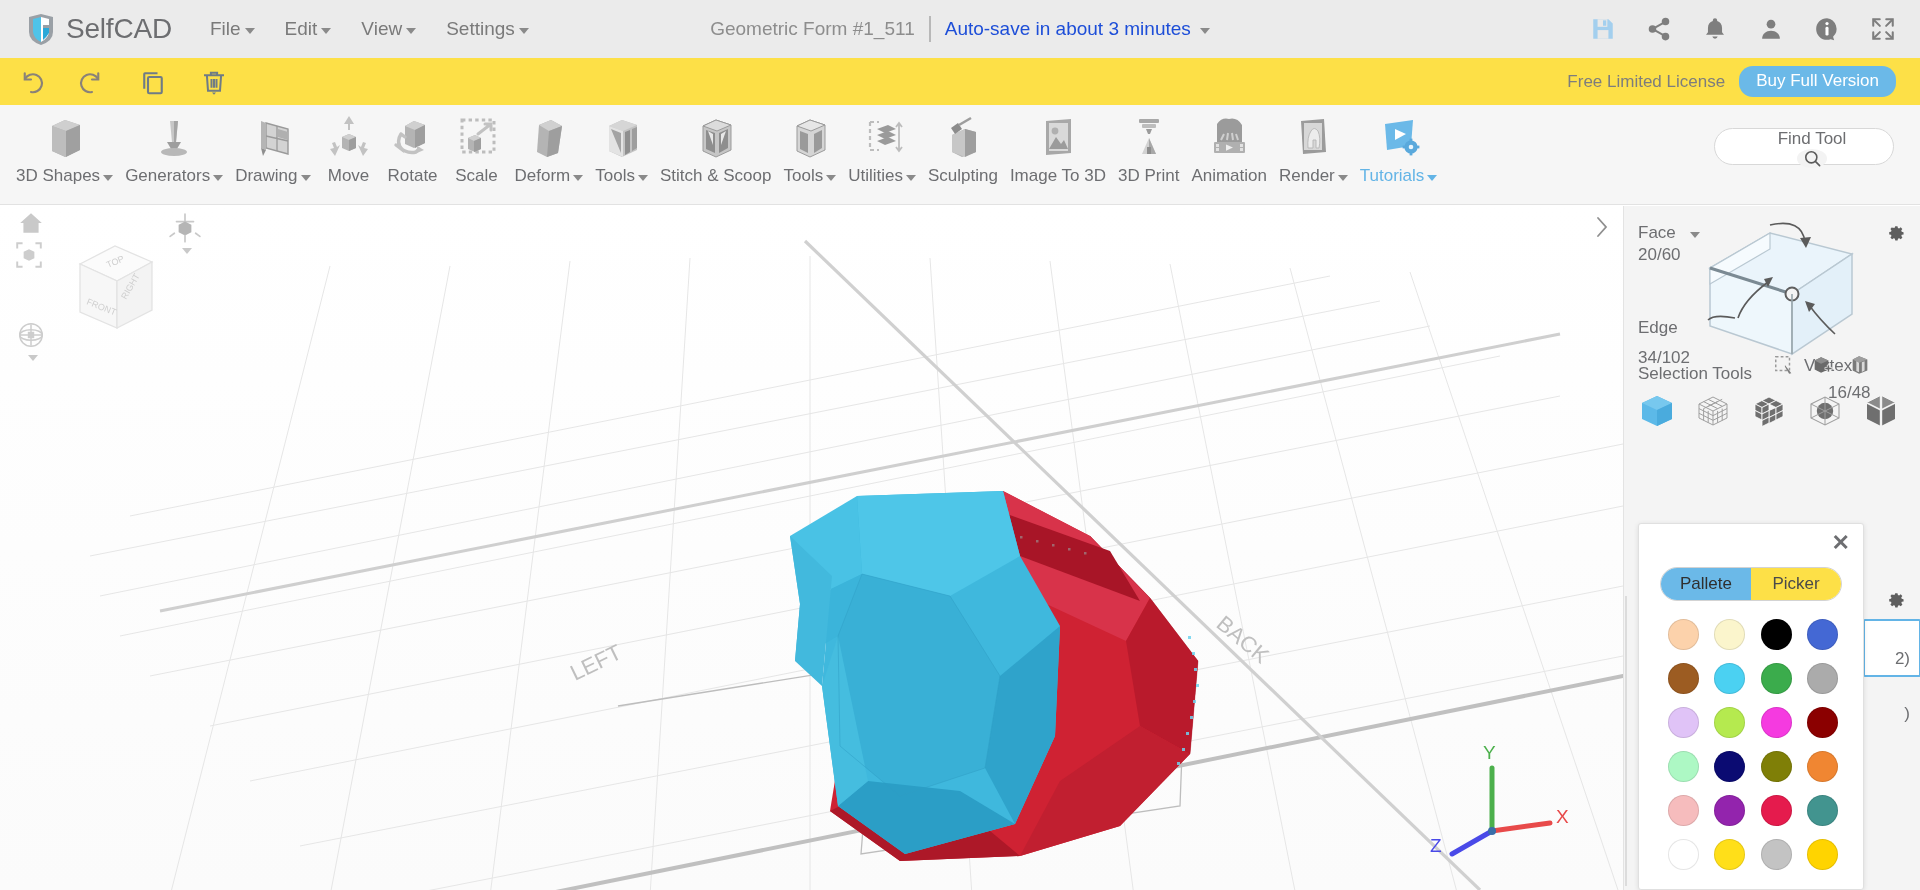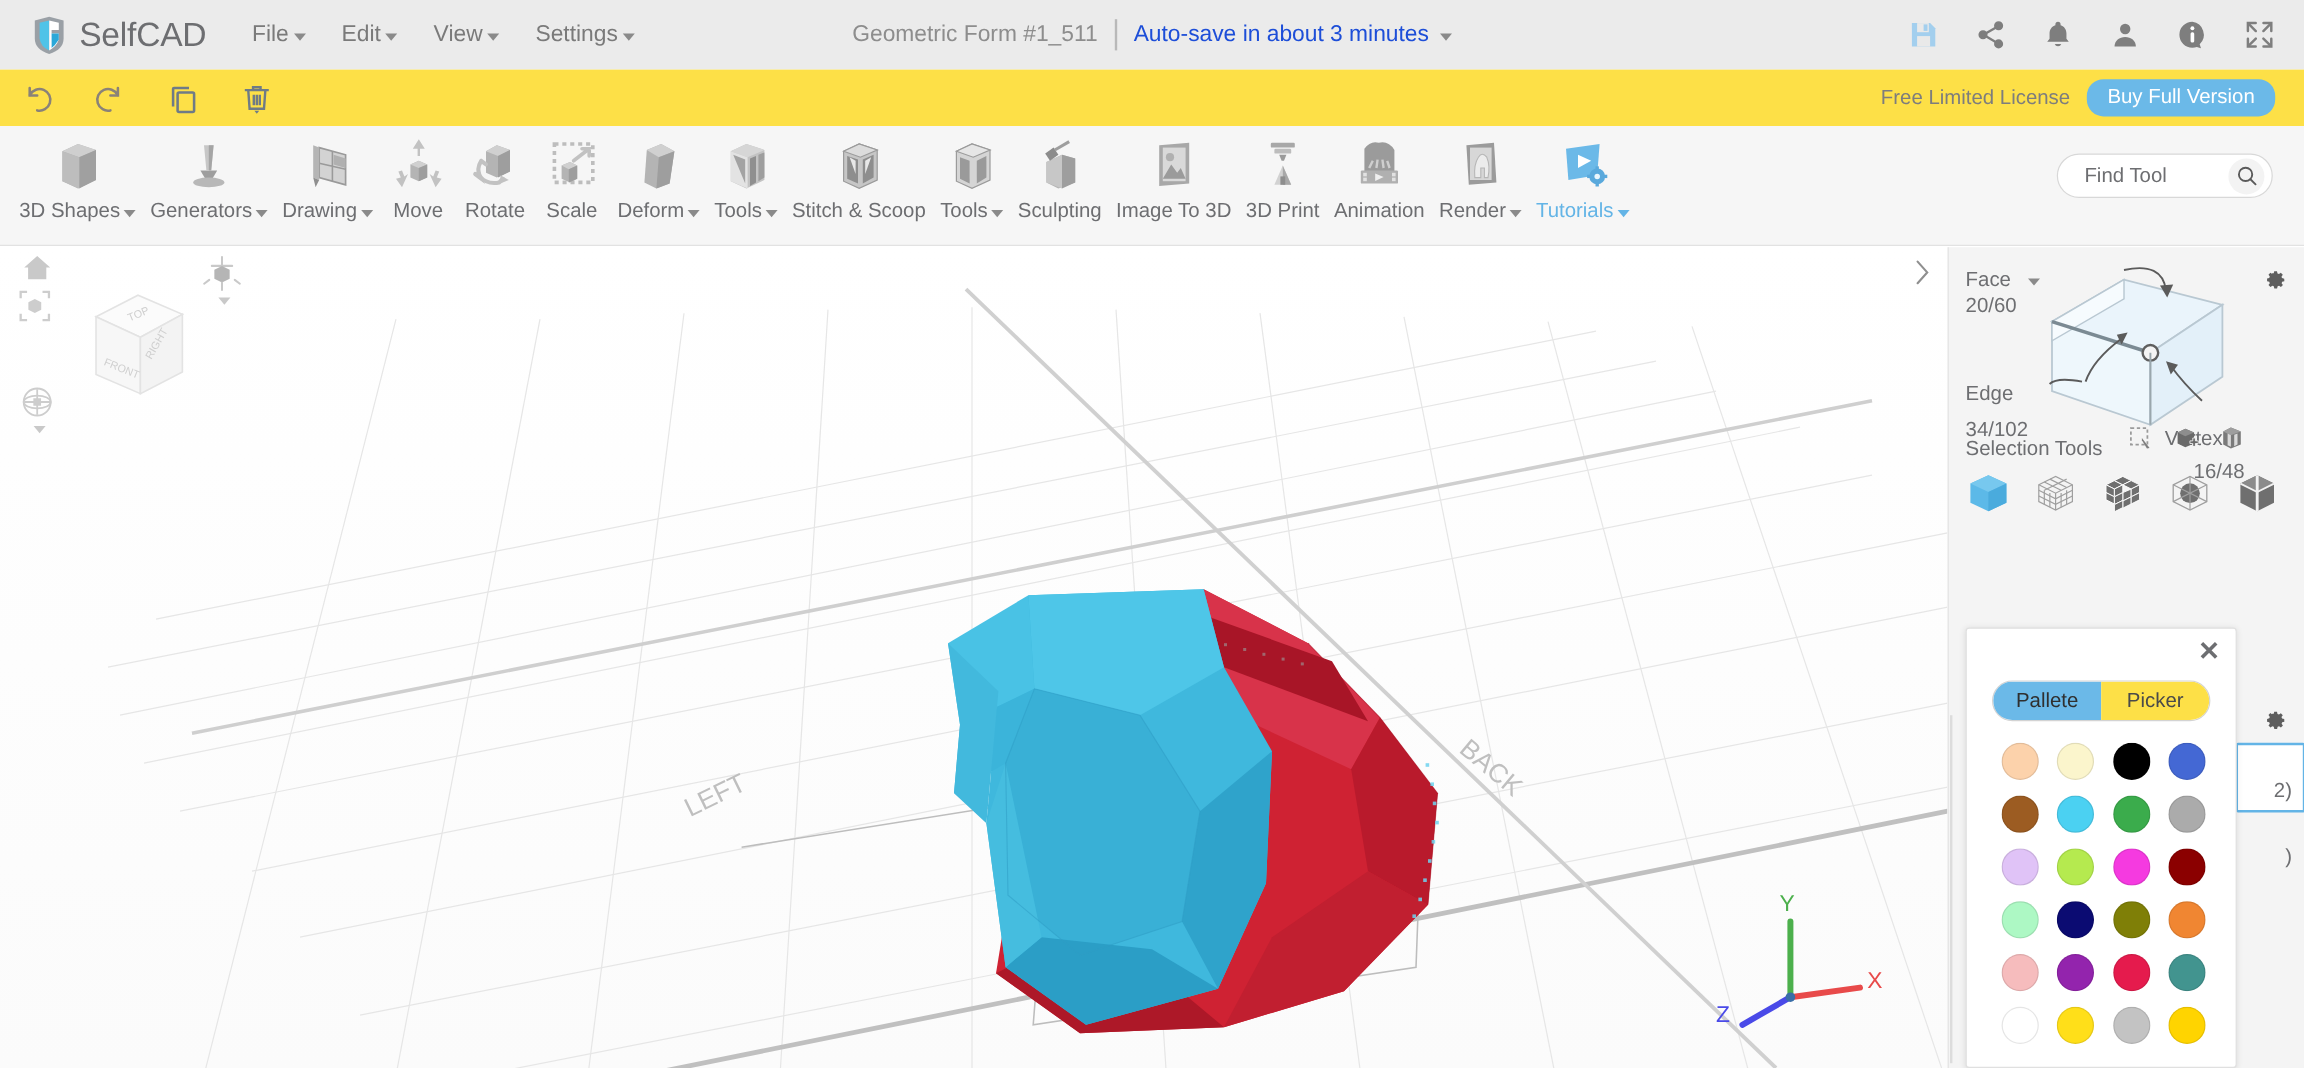--- a/index.html
+++ b/index.html
@@ -86,20 +86,21 @@
     font-size:17px; color:#6d6e71; display:flex; align-items:center; gap:3px;
     white-space:nowrap; line-height:20px; margin-top:3px;
   }
   .tool-label.blue { color:#63b4e6; }
 
   .findtool {
     position:absolute; right:26px; top:128px;
     width:180px; height:37px; border:1px solid #d8d8d8; border-radius:19px;
     background:#fff; display:flex; align-items:center; justify-content:space-between;
     padding:0 6px 0 22px;
+    flex-direction:column;
   }
   .findtool-text { font-size:17px; color:#6d6e71; }
   .findtool-btn {
     width:30px;height:30px;border-radius:50%;background:#f3f3f3;
     display:flex;align-items:center;justify-content:center;cursor:pointer;
   }
 
   
   .viewport {
     position:absolute; left:0; top:206px; width:1623px; height:684px;
@@ -466,20 +467,37 @@
           <path d="M15 19 L23 22 L23 41 L15 37 Z" fill="#9a9a9a"></path>
           <path d="M29 22 L37 18 L37 36 L29 41 Z" fill="#9a9a9a"></path>
         </svg>
       </span>
       <span class="tool-label">
         <span>Tools</span>
         <i class="caret"></i>
       </span>
     </div>
 
+    <div class="tool">
+      <span class="ticon-box">
+        <svg width="50" height="50" viewBox="0 0 50 50">
+          <path d="M13 10 L13 38 M13 10 L22 10 M13 38 L22 38" fill="none" stroke="#bdbdbd" stroke-width="2.2" stroke-dasharray="4 3"></path>
+          <g fill="#9a9a9a">
+            <path d="M20 17 L31 13 L39 17 L28 21 Z"></path>
+            <path d="M20 23 L31 19 L39 23 L28 27 Z"></path>
+            <path d="M20 29 L31 25 L39 29 L28 33 Z"></path>
+          </g>
+          <path d="M42 12 L42 38 M39 15 L42 11 L45 15 M39 35 L42 39 L45 35" fill="none" stroke="#bdbdbd" stroke-width="1.8"></path>
+        </svg>
+      </span>
+      <span class="tool-label">
+        <span>Utilities</span>
+        <i class="caret"></i>
+      </span>
+    </div>
 
     <div class="tool">
       <span class="ticon-box">
         <svg width="50" height="50" viewBox="0 0 50 50">
           <path d="M14 23 L27 17 L38 20 L38 40 L24 45 L14 40 Z" fill="#b4b4b4"></path>
           <path d="M27 17 L38 20 L38 40 L27 45 Z" fill="#9e9e9e"></path>
           <path d="M14 23 L27 17 L27 45 L14 40 Z" fill="#c7c7c7"></path>
           <path d="M13 16 L20 11 L24 17 L17 22 Z" fill="#8c8c8c"></path>
           <path d="M21 13 L33 6" stroke="#9e9e9e" stroke-width="2.6" fill="none"></path>
         </svg>

